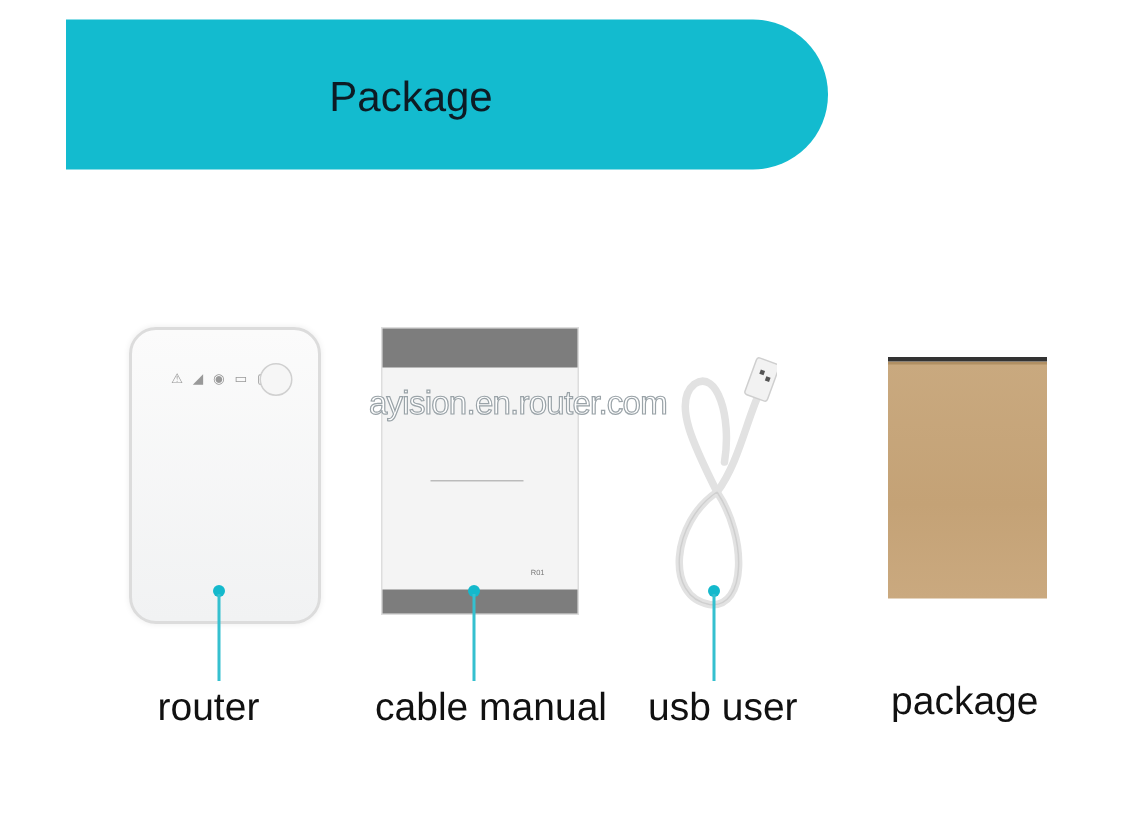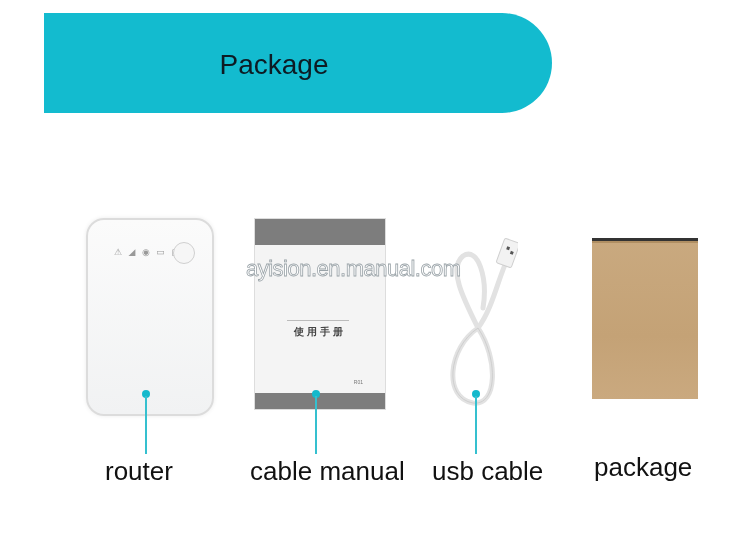--- a/index.html
+++ b/index.html
@@ -49,21 +49,20 @@
   <div class="router-icons">⚠ ◢ ◉ ▭ ▢</div>
   <div class="router-btn"></div>
 </div>
 <div class="item-dot" style="left:142px;top:390px"></div>
 <div class="item-line" style="left:145px;top:396px;height:58px"></div>
 <div class="label" style="left:105px;top:456px">router</div>
 
 <div class="manual">
   <div class="manual-top"></div>
   <div class="manual-rule"></div>
-  <div class="manual-title">使用手册</div>
   <div class="manual-code">R01</div>
   <div class="manual-bottom"></div>
 </div>
 <div class="item-dot" style="left:312px;top:390px"></div>
 <div class="item-line" style="left:315px;top:396px;height:58px"></div>
 <div class="label" style="left:250px;top:456px">cable manual</div>
 
 <svg style="position:absolute;left:438px;top:238px" width="80" height="170" viewBox="0 0 80 170">
   <g fill="none" stroke="#e2e2e2" stroke-width="5" stroke-linecap="round">
     <path d="M40 90 C10 110, 5 160, 35 165 C60 168, 60 120, 40 90 C25 60, 10 30, 25 18 C40 8, 50 40, 45 70"></path>
@@ -71,18 +70,18 @@
   </g>
   <g fill="none" stroke="#cfcfcf" stroke-width="1">
     <path d="M40 90 C10 110, 5 160, 35 165 C60 168, 60 120, 40 90"></path>
   </g>
   <rect x="62" y="2" width="16" height="26" rx="2" transform="rotate(20 70 15)" fill="#f2f2f2" stroke="#cfcfcf"></rect>
   <rect x="67" y="9" width="3" height="3" transform="rotate(20 70 15)" fill="#555"></rect>
   <rect x="72" y="12" width="3" height="3" transform="rotate(20 70 15)" fill="#555"></rect>
 </svg>
 <div class="item-dot" style="left:472px;top:390px"></div>
 <div class="item-line" style="left:475px;top:396px;height:58px"></div>
-<div class="label" style="left:432px;top:456px">usb cable</div>
+<div class="label" style="left:432px;top:456px">usb user</div>
 
 <div class="box"></div>
 <div class="label" style="left:594px;top:452px">package</div>
 
-<div class="watermark">ayision.en.manual.com</div>
+<div class="watermark">ayision.en.router.com</div>
 
 </body></html>

